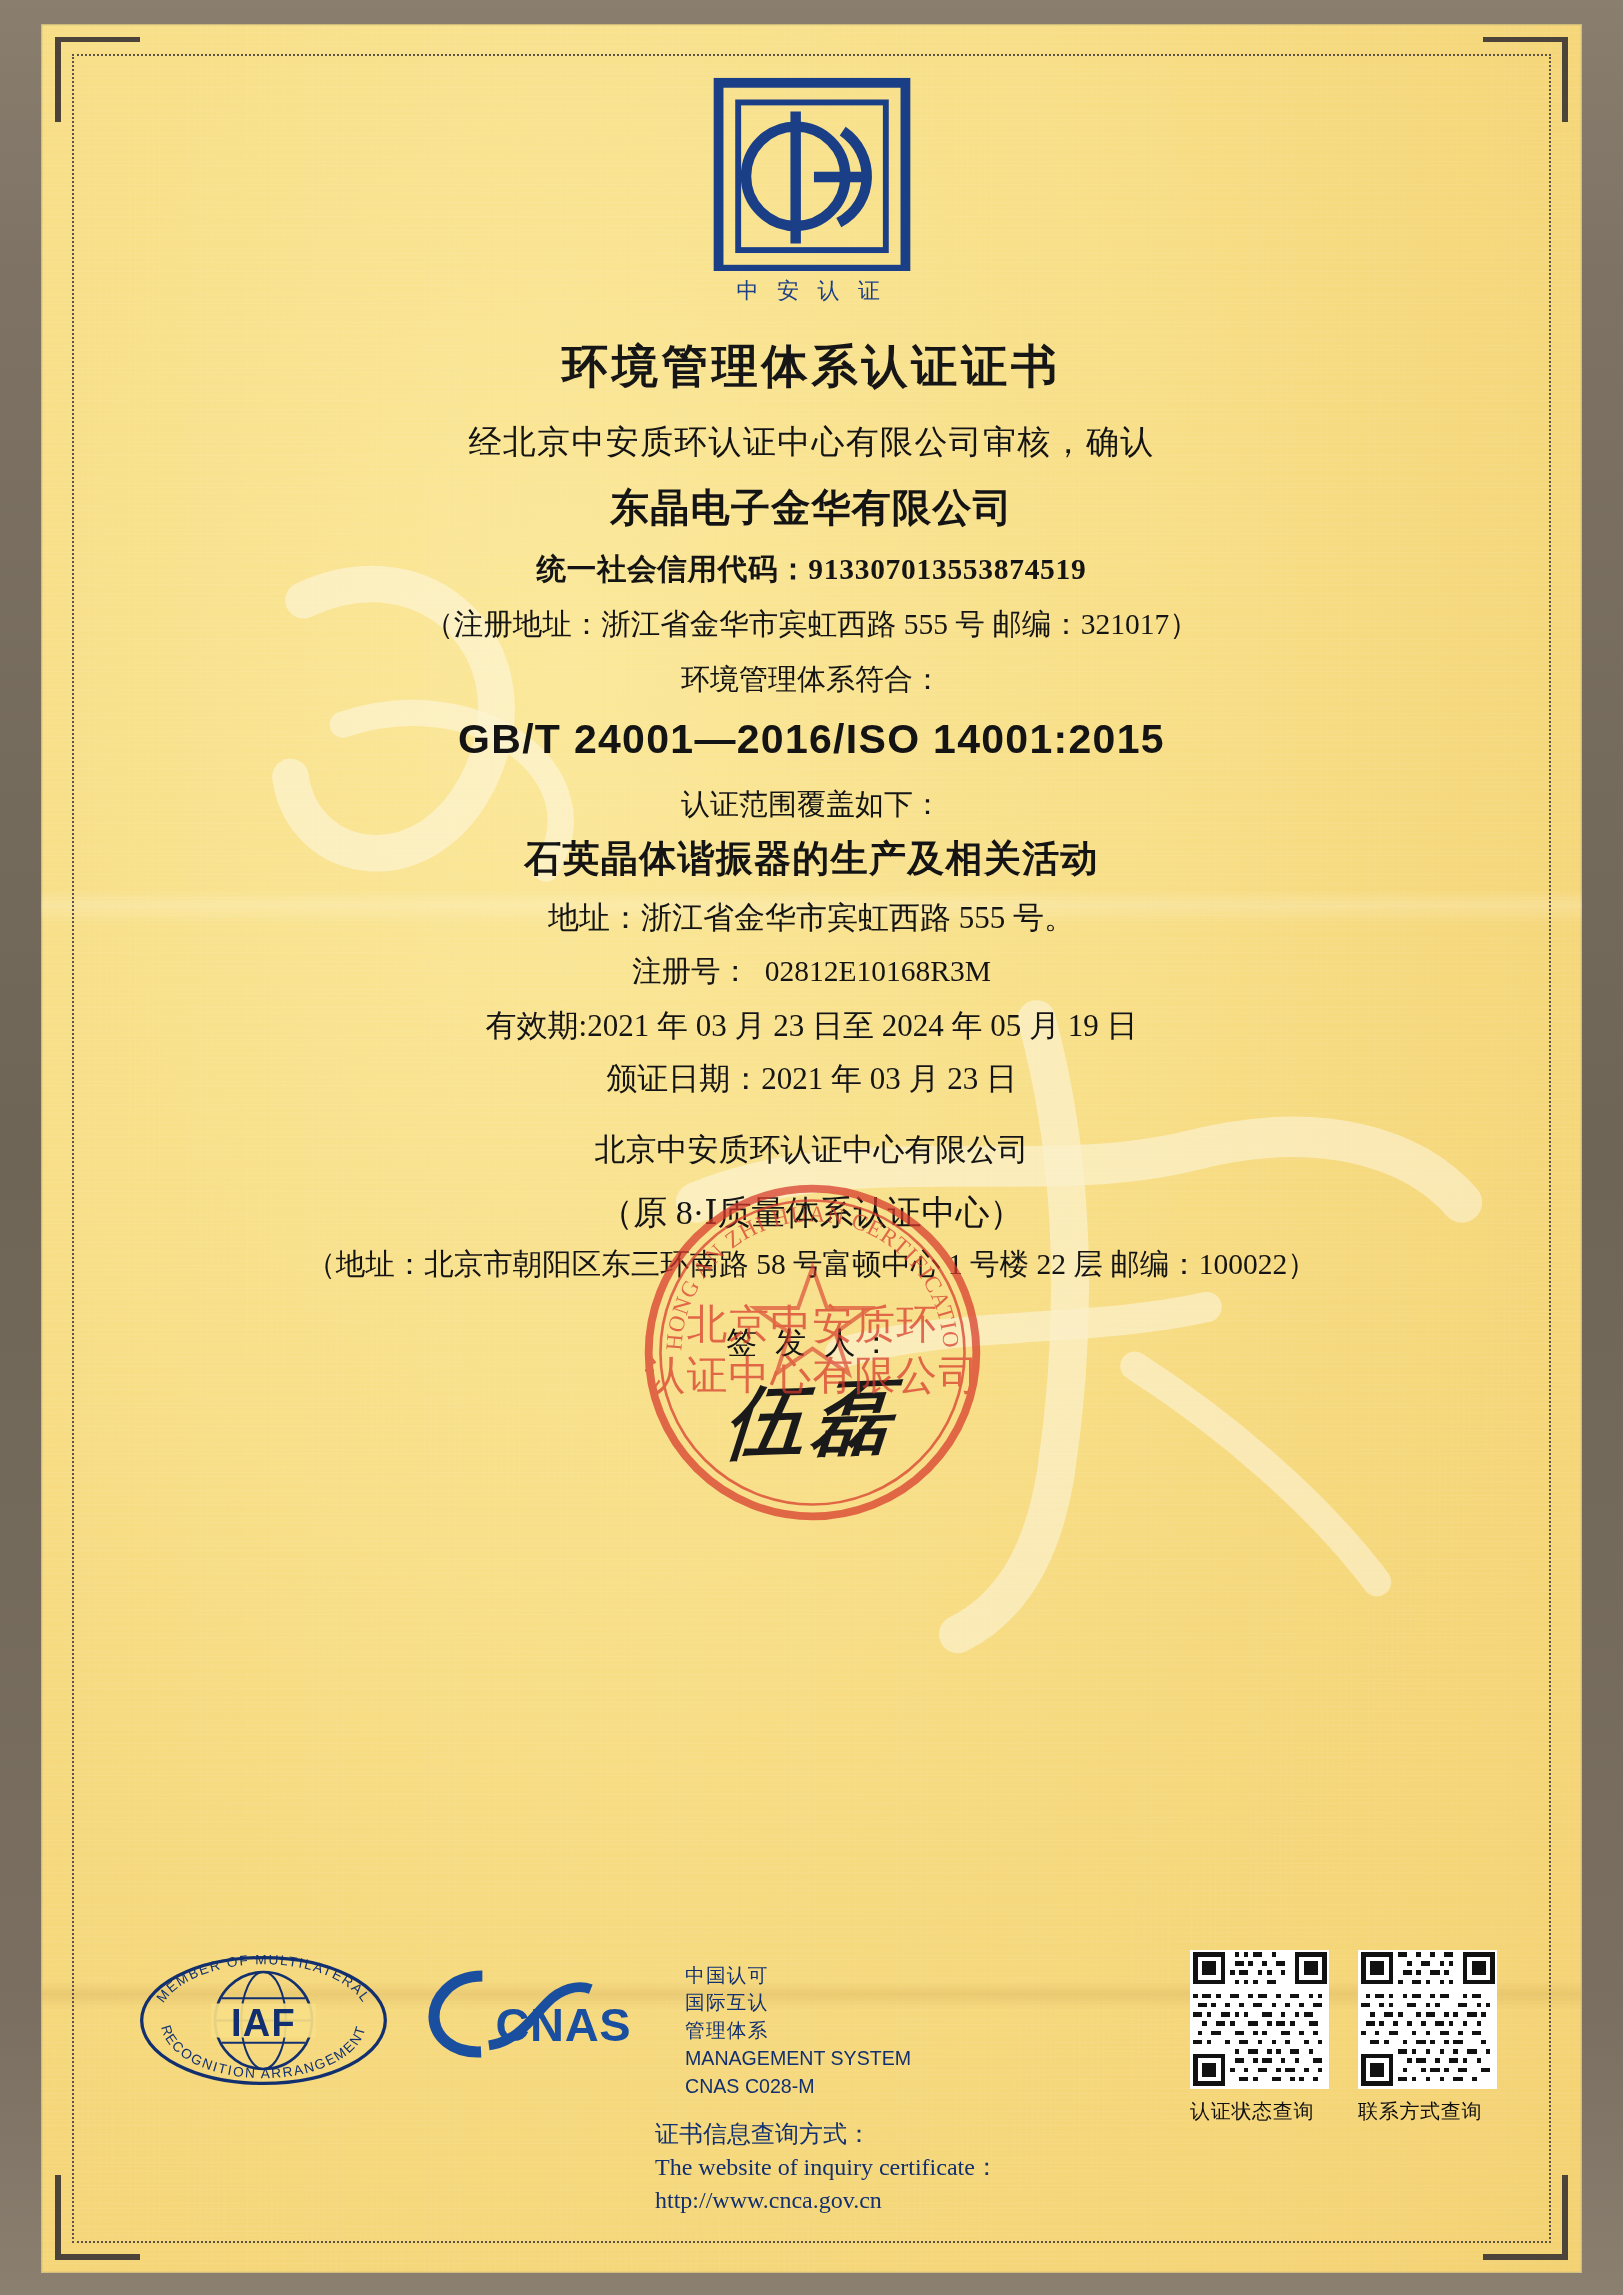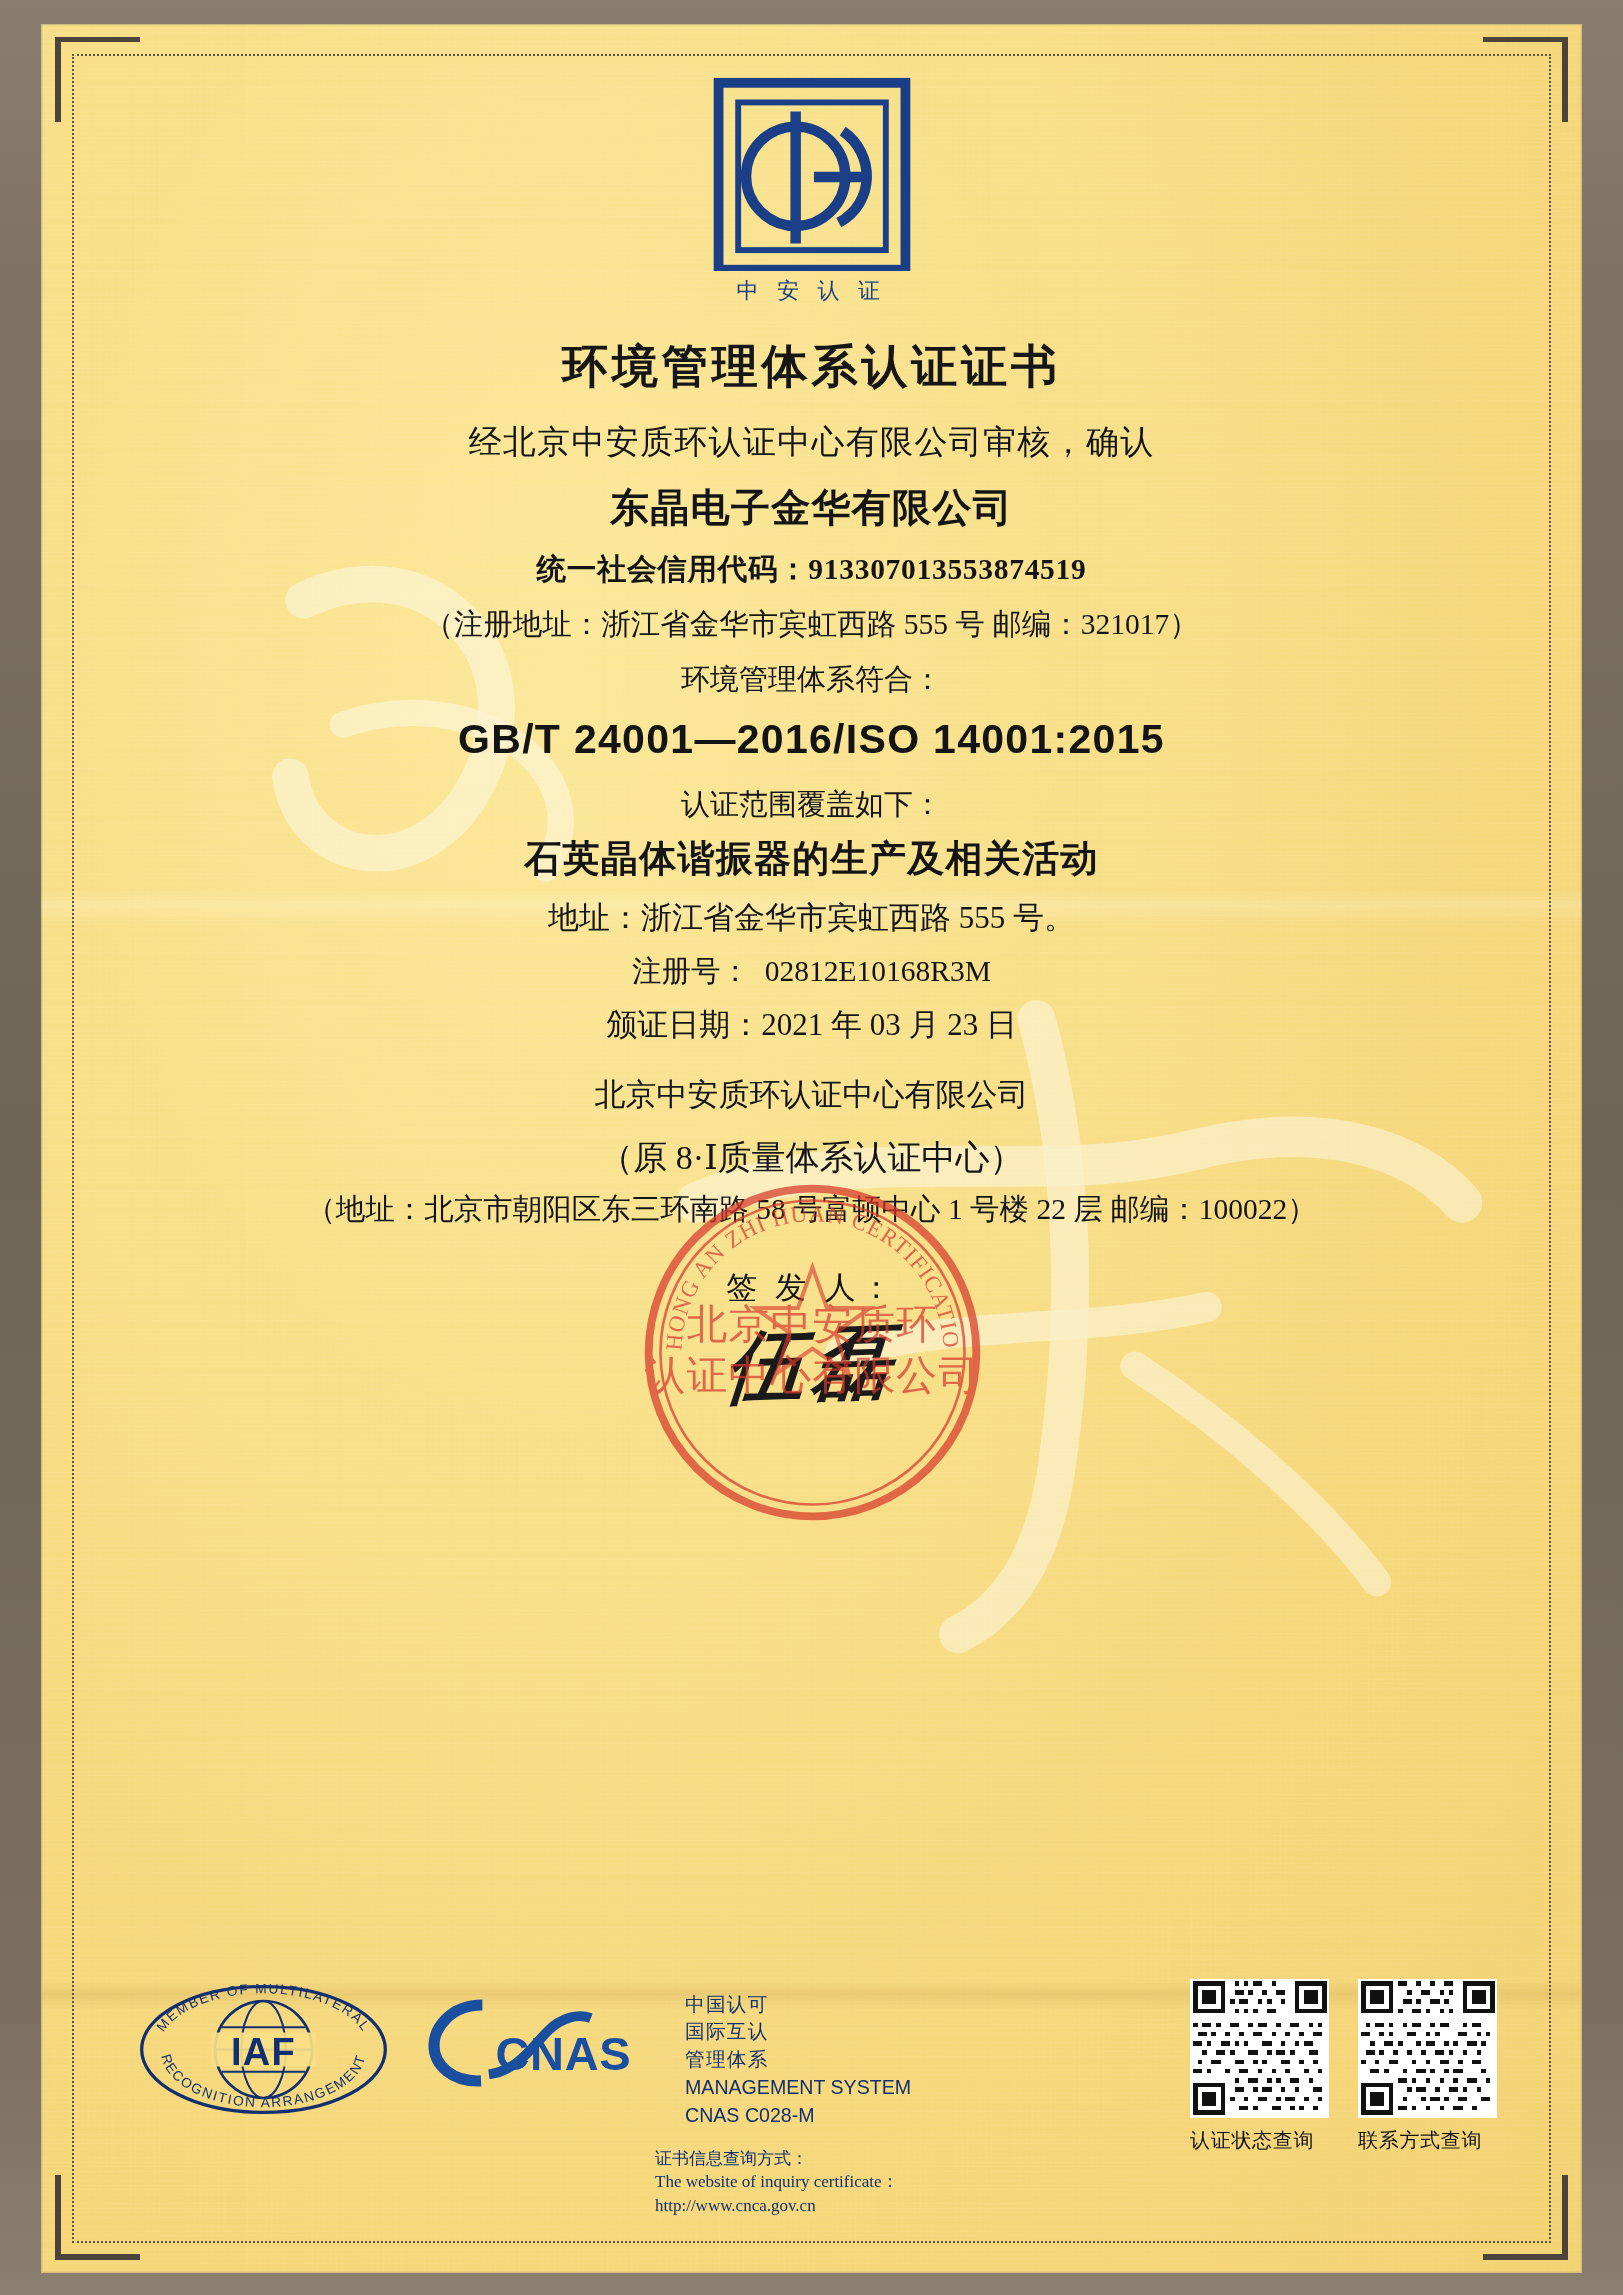--- a/index.html
+++ b/index.html
@@ -191,21 +191,21 @@
     margin-top: 11.8px;
     color: #12306f;
     font-size: 19.6px;
     line-height: 1.42;
     font-family: "Liberation Sans", sans-serif;
   }
   .cnas-text .cn { letter-spacing: 1.3px; }
   .inquiry {
     margin-top: 17px;
     color: #12306f;
-    font-size: 17px;
+    font-size: 24px;
     line-height: 1.38;
     font-family: "Liberation Serif", serif;
   }
   .qr-area {
     margin-left: auto;
     display: flex;
     gap: 29px;
   }
   .qr-item { text-align: left; }
   .qr-caption {
@@ -286,20 +286,21 @@
       <div class="line l-conform">环境管理体系符合：</div>
       <div class="line l-standard">GB/T 24001—2016/ISO 14001:2015</div>
       <div class="line l-scopehdr">认证范围覆盖如下：</div>
       <div class="line l-scope">石英晶体谐振器的生产及相关活动</div>
       <div class="line l-siteaddr">地址：浙江省金华市宾虹西路 555 号。</div>
 
       <div class="line l-regno">
         <span>注册号：</span>&nbsp;&nbsp;<span>02812E10168R3M</span>
       </div>
 
+      <div class="line l-valid">有效期:2021 年 03 月 23 日至 2024 年 05 月 19 日</div>
       <div class="line l-issued">颁证日期：2021 年 03 月 23 日</div>
 
       <div class="body-gap"></div>
       <div class="line l-org">北京中安质环认证中心有限公司</div>
       <div class="line l-org-alt">（原 8·Ⅰ质量体系认证中心）</div>
       <div class="line l-org-addr">（地址：北京市朝阳区东三环南路 58 号富顿中心 1 号楼 22 层   邮编：100022）</div>
 
       <div class="line l-signer">签 发 人：</div>
       <div class="signature">伍磊</div>
     </div>

